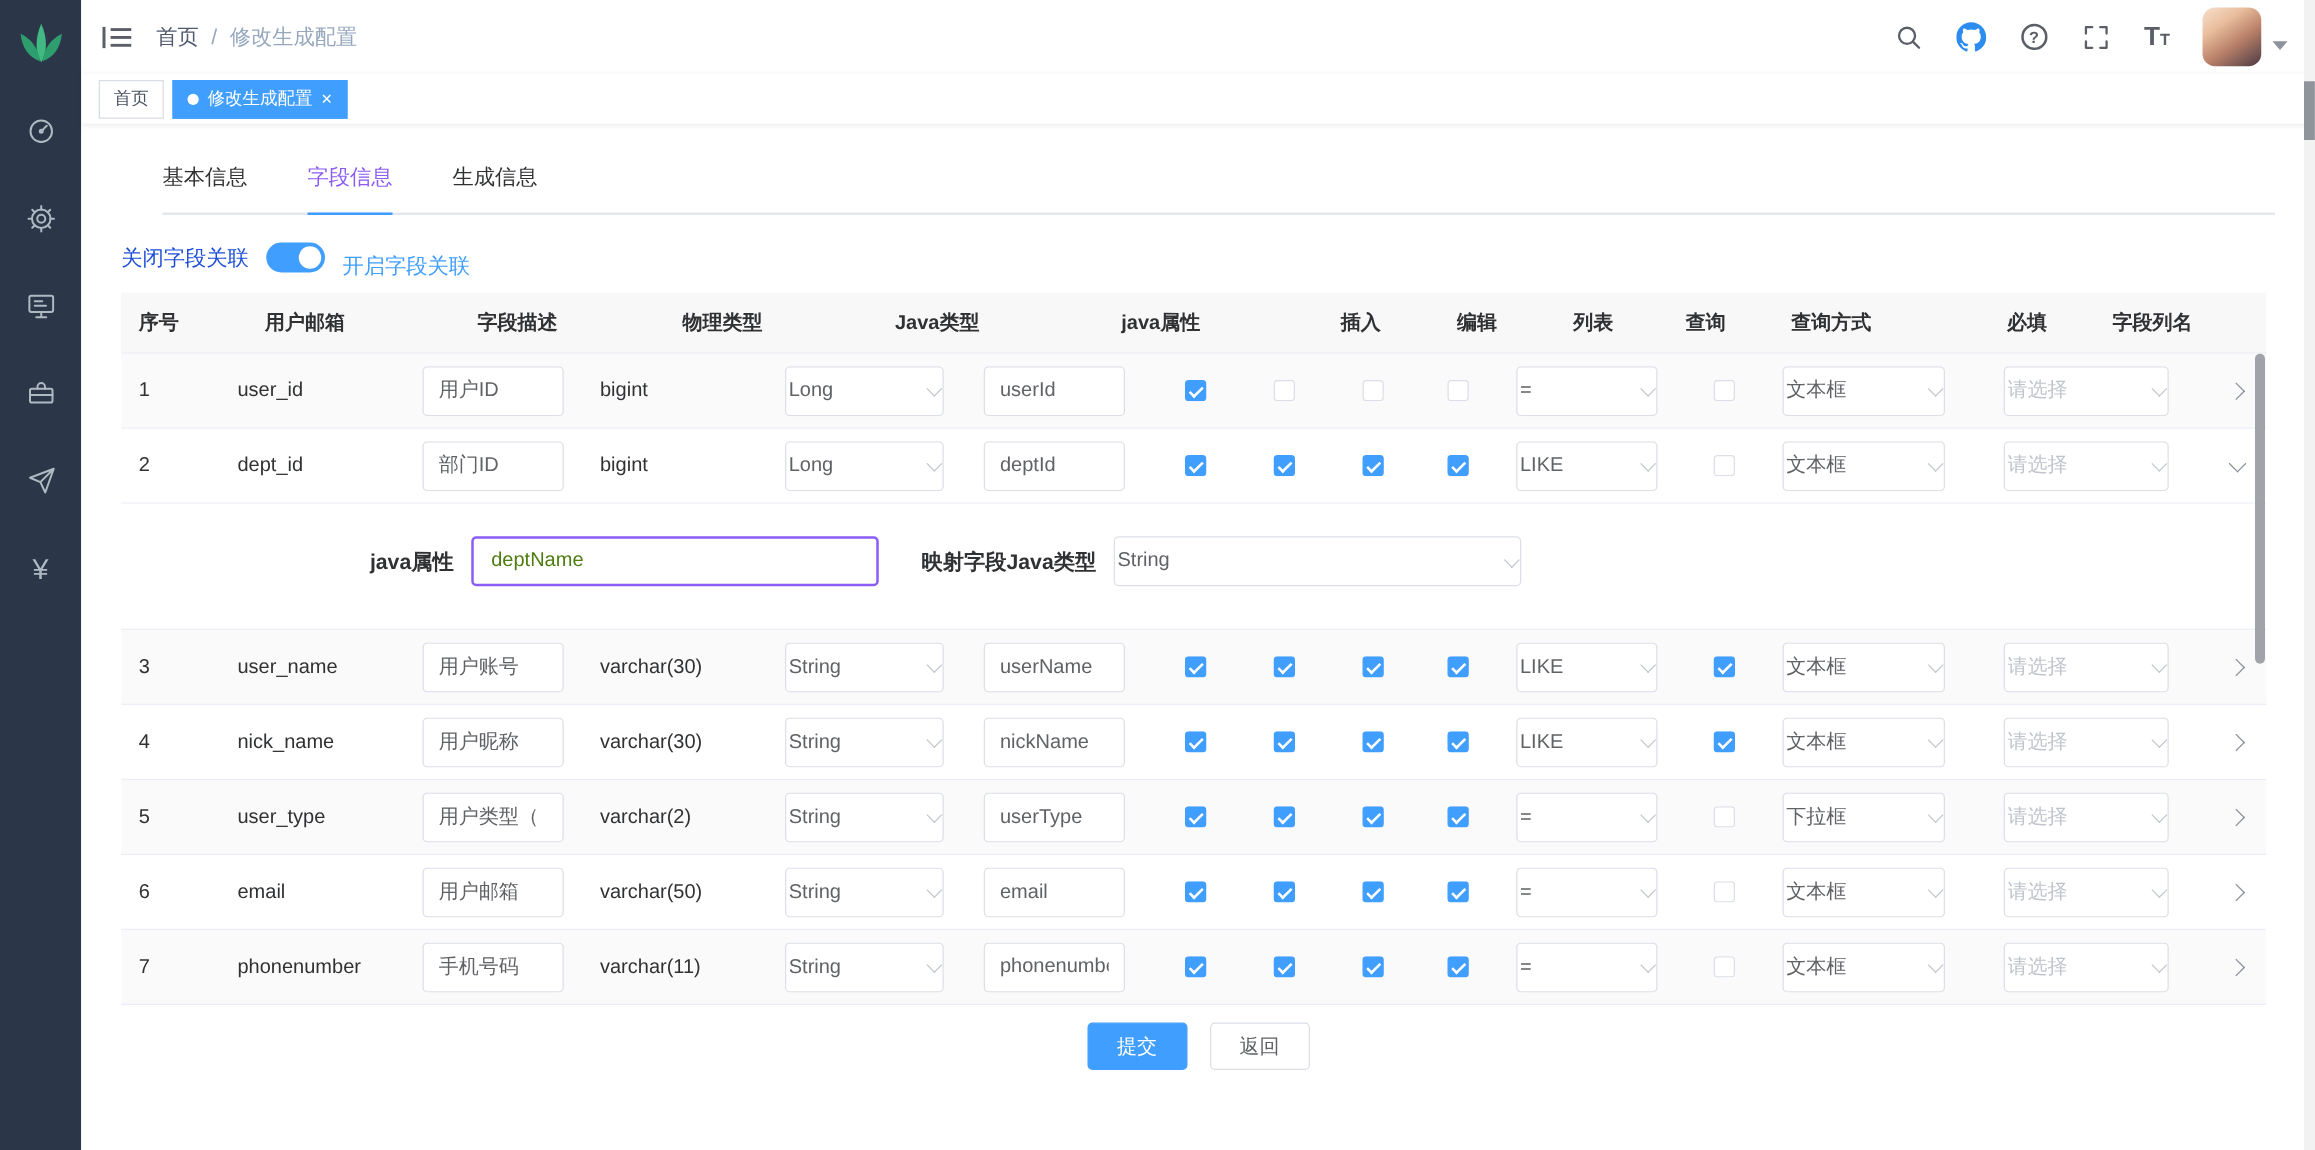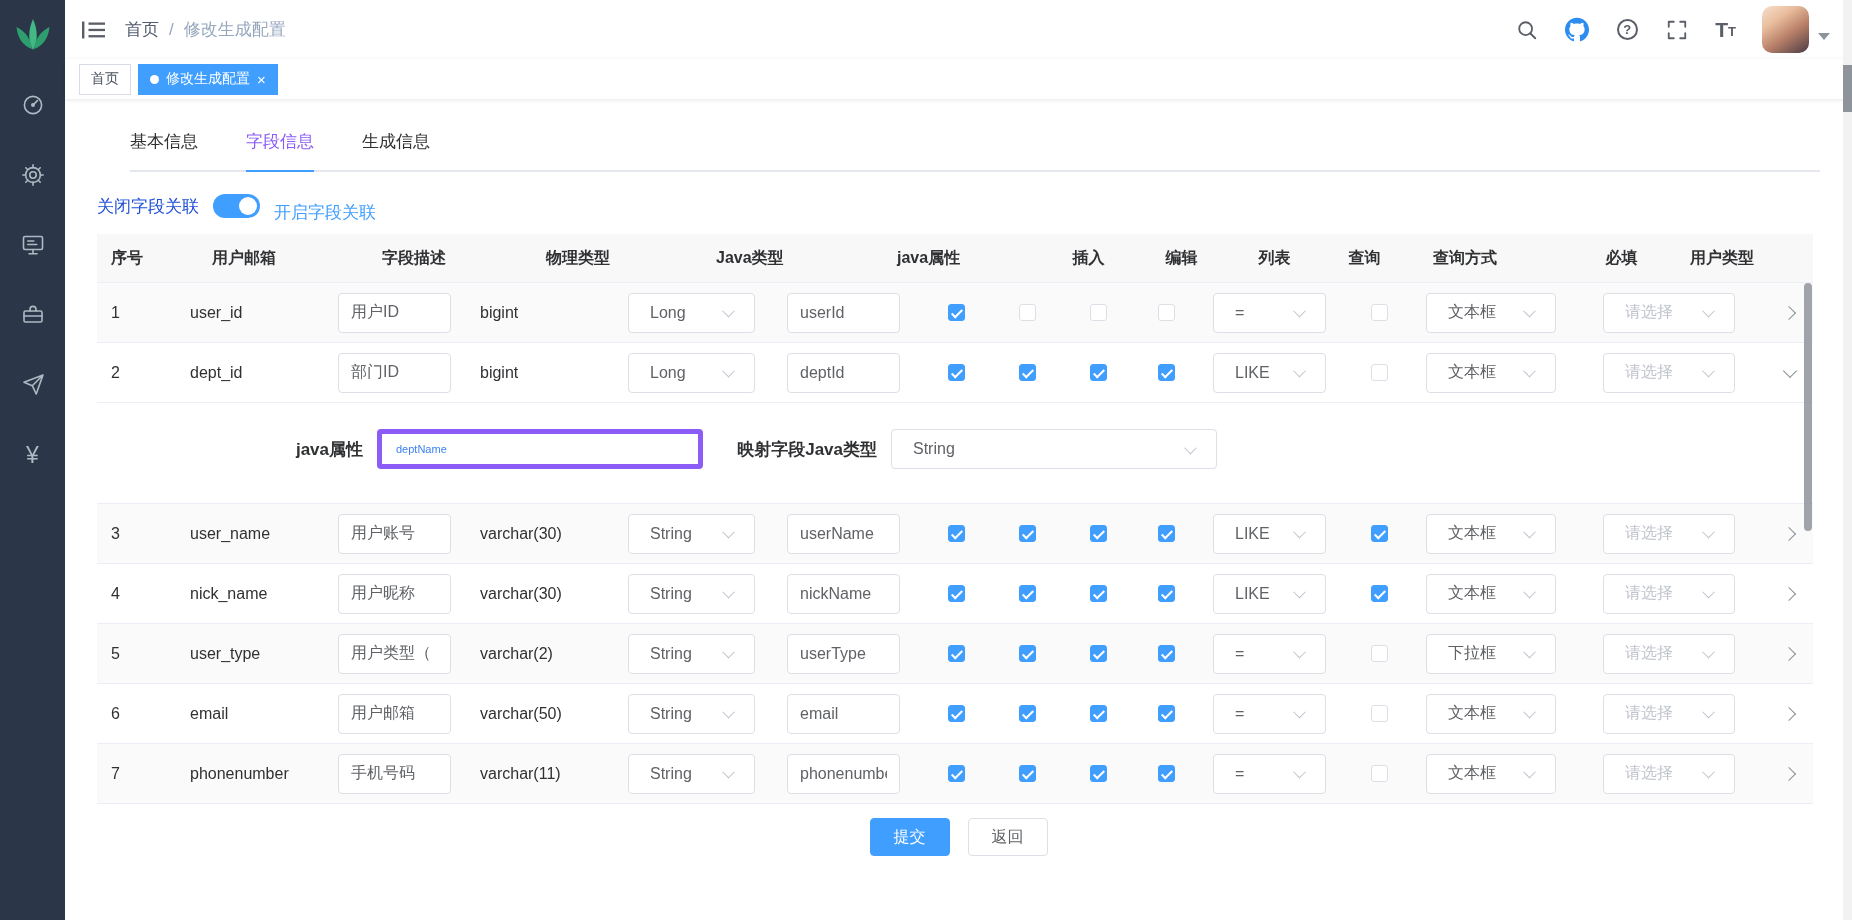--- a/index.html
+++ b/index.html
@@ -58,41 +58,41 @@
   .gen-table { margin-top:14px; width:1716px; }
   .thead, .trow { display:grid; grid-template-columns:79px 148px 142px 148px 159px 148px 71px 71px 71px 65px 148px 65px 177px 177px 47px; align-items:center; }
   .thead { background:#f8f8f9; height:49px; border-bottom:1px solid #ebeef5;gap:22px; }
   .hcell { font-weight:700; font-size:16px; color:#303133; padding-left:14px; white-space:nowrap; }
   .hcell.center { padding-left:0; text-align:center; }
   .trow { min-height:60px; border-bottom:1px solid #ebeef5; background:#fff; }
   .trow.stripe { background:#fafafa; }
   .cell { padding-left:14px; color:#303133; white-space:nowrap; overflow:hidden; }
   .cell.center { padding-left:0; display:flex; justify-content:center; }
   .inp { width:113px; height:40px; border:1px solid #dcdfe6; border-radius:4px; padding:0 12px; font-size:16px; color:#606266; background:#fff; font-family:inherit; outline:none; }
-  .sel { height:40px; border:1px solid #dcdfe6; border-radius:4px; background:#fff; display:flex; align-items:center; justify-content:space-between; padding:0 21px; cursor:pointer; }
+  .sel { height:40px; border:1px solid #dcdfe6; border-radius:4px; background:#fff; display:flex; align-items:center; justify-content:space-between; padding:0 2px; cursor:pointer; }
   .sel-text { font-size:16px; color:#606266; overflow:hidden; white-space:nowrap; }
   .sel.ph .sel-text { color:#c0c4cc; }
   .chev { width:9px; height:9px; border-right:1.6px solid #c0c4cc; border-bottom:1.6px solid #c0c4cc; transform:rotate(45deg) translate(-1px,-1px); flex-shrink:0; margin-left:6px; }
   .sel-java { width:127px; }
   .sel-query { width:113px; }
   .sel-display { width:130px; }
   .sel-dict { width:132px; }
   .cb { width:17px; height:17px; border:1px solid #dcdfe6; border-radius:3px; background:#fff; position:relative; display:inline-block; cursor:pointer; }
   .cb.checked { background:#409eff; border-color:#409eff; }
   .cb.checked::after { content:""; position:absolute; left:5px; top:2px; width:4px; height:9px; border-right:2px solid #fff; border-bottom:2px solid #fff; transform:rotate(45deg); }
   .expander { width:20px; height:20px; position:relative; cursor:pointer; display:inline-block; }
   .expander::after { content:""; position:absolute; left:4px; top:5px; width:9px; height:9px; border-top:1.7px solid #8a9099; border-right:1.7px solid #8a9099; transform:rotate(45deg); }
   .expander.open::after { transform:rotate(135deg); left:5px; top:3px; }
   
   .detail { background:#fff; border-bottom:1px solid #ebeef5; padding:26px 0 8px; }
   .drow { display:flex; align-items:center; margin-bottom:26px; }
   .dlabel { font-weight:700; font-size:17px; color:#303133; text-align:right; padding-right:14px; white-space:nowrap; }
   .w1 { width:280px; } .w2 { width:188px; } .w3 { width:191px; }
   .dsel { width:326px; }
-  .dinp { width:326px; height:40px; border:5px solid #8b5cf6; border-radius:4px; padding:0 14px; font-size:11px; color:#3b82f6; font-family:inherit; outline:none; }
+  .dinp { width:326px; height:40px; border:2px solid #8b5cf6; border-radius:4px; padding:0 14px; font-size:16px; color:#4d7c0f; font-family:inherit; outline:none; }
   
   .footer { margin-top:14px; display:flex; justify-content:center; gap:18px; }
   .btn { height:38px; padding:0 23px; border-radius:4px; font-size:16px; cursor:pointer; font-family:inherit; }
   .btn.primary { background:#409eff; border:1px solid #409eff; color:#fff; }
   .btn.plain { background:#fff; border:1px solid #dcdfe6; color:#606266; }
   
   .vthumb { position:absolute; top:184px; right:40px; width:8px; height:248px; border-radius:4px; background:#8f939a; opacity:.85; cursor:pointer; }
   .page-scroll { position:fixed; top:0; right:0; width:9px; height:920px; background:#f2f2f2; z-index:50; }
   .page-thumb { position:absolute; top:65px; right:0; width:9px; height:47px; background:#8f939a; cursor:pointer; }
 </style>
@@ -221,21 +221,21 @@
         <div class="hcell">字段描述</div>
         <div class="hcell">物理类型</div>
         <div class="hcell">Java类型</div>
         <div class="hcell">java属性</div>
         <div class="hcell center">插入</div>
         <div class="hcell center">编辑</div>
         <div class="hcell center">列表</div>
         <div class="hcell center">查询</div>
         <div class="hcell">查询方式</div>
         <div class="hcell center">必填</div>
-        <div class="hcell">用户类型</div>
+        <div class="hcell">字段列名</div>
         <div class="hcell">字典类型</div>
         <div class="hcell"></div>
       </div>
       <div id="table-body">
           <div class="trow stripe">
     <div class="cell">1</div>
     <div class="cell">user_id</div>
     <div class="cell"><input class="inp" value="用户ID" style=""></div>
     <div class="cell">bigint</div>
     <div class="cell">

